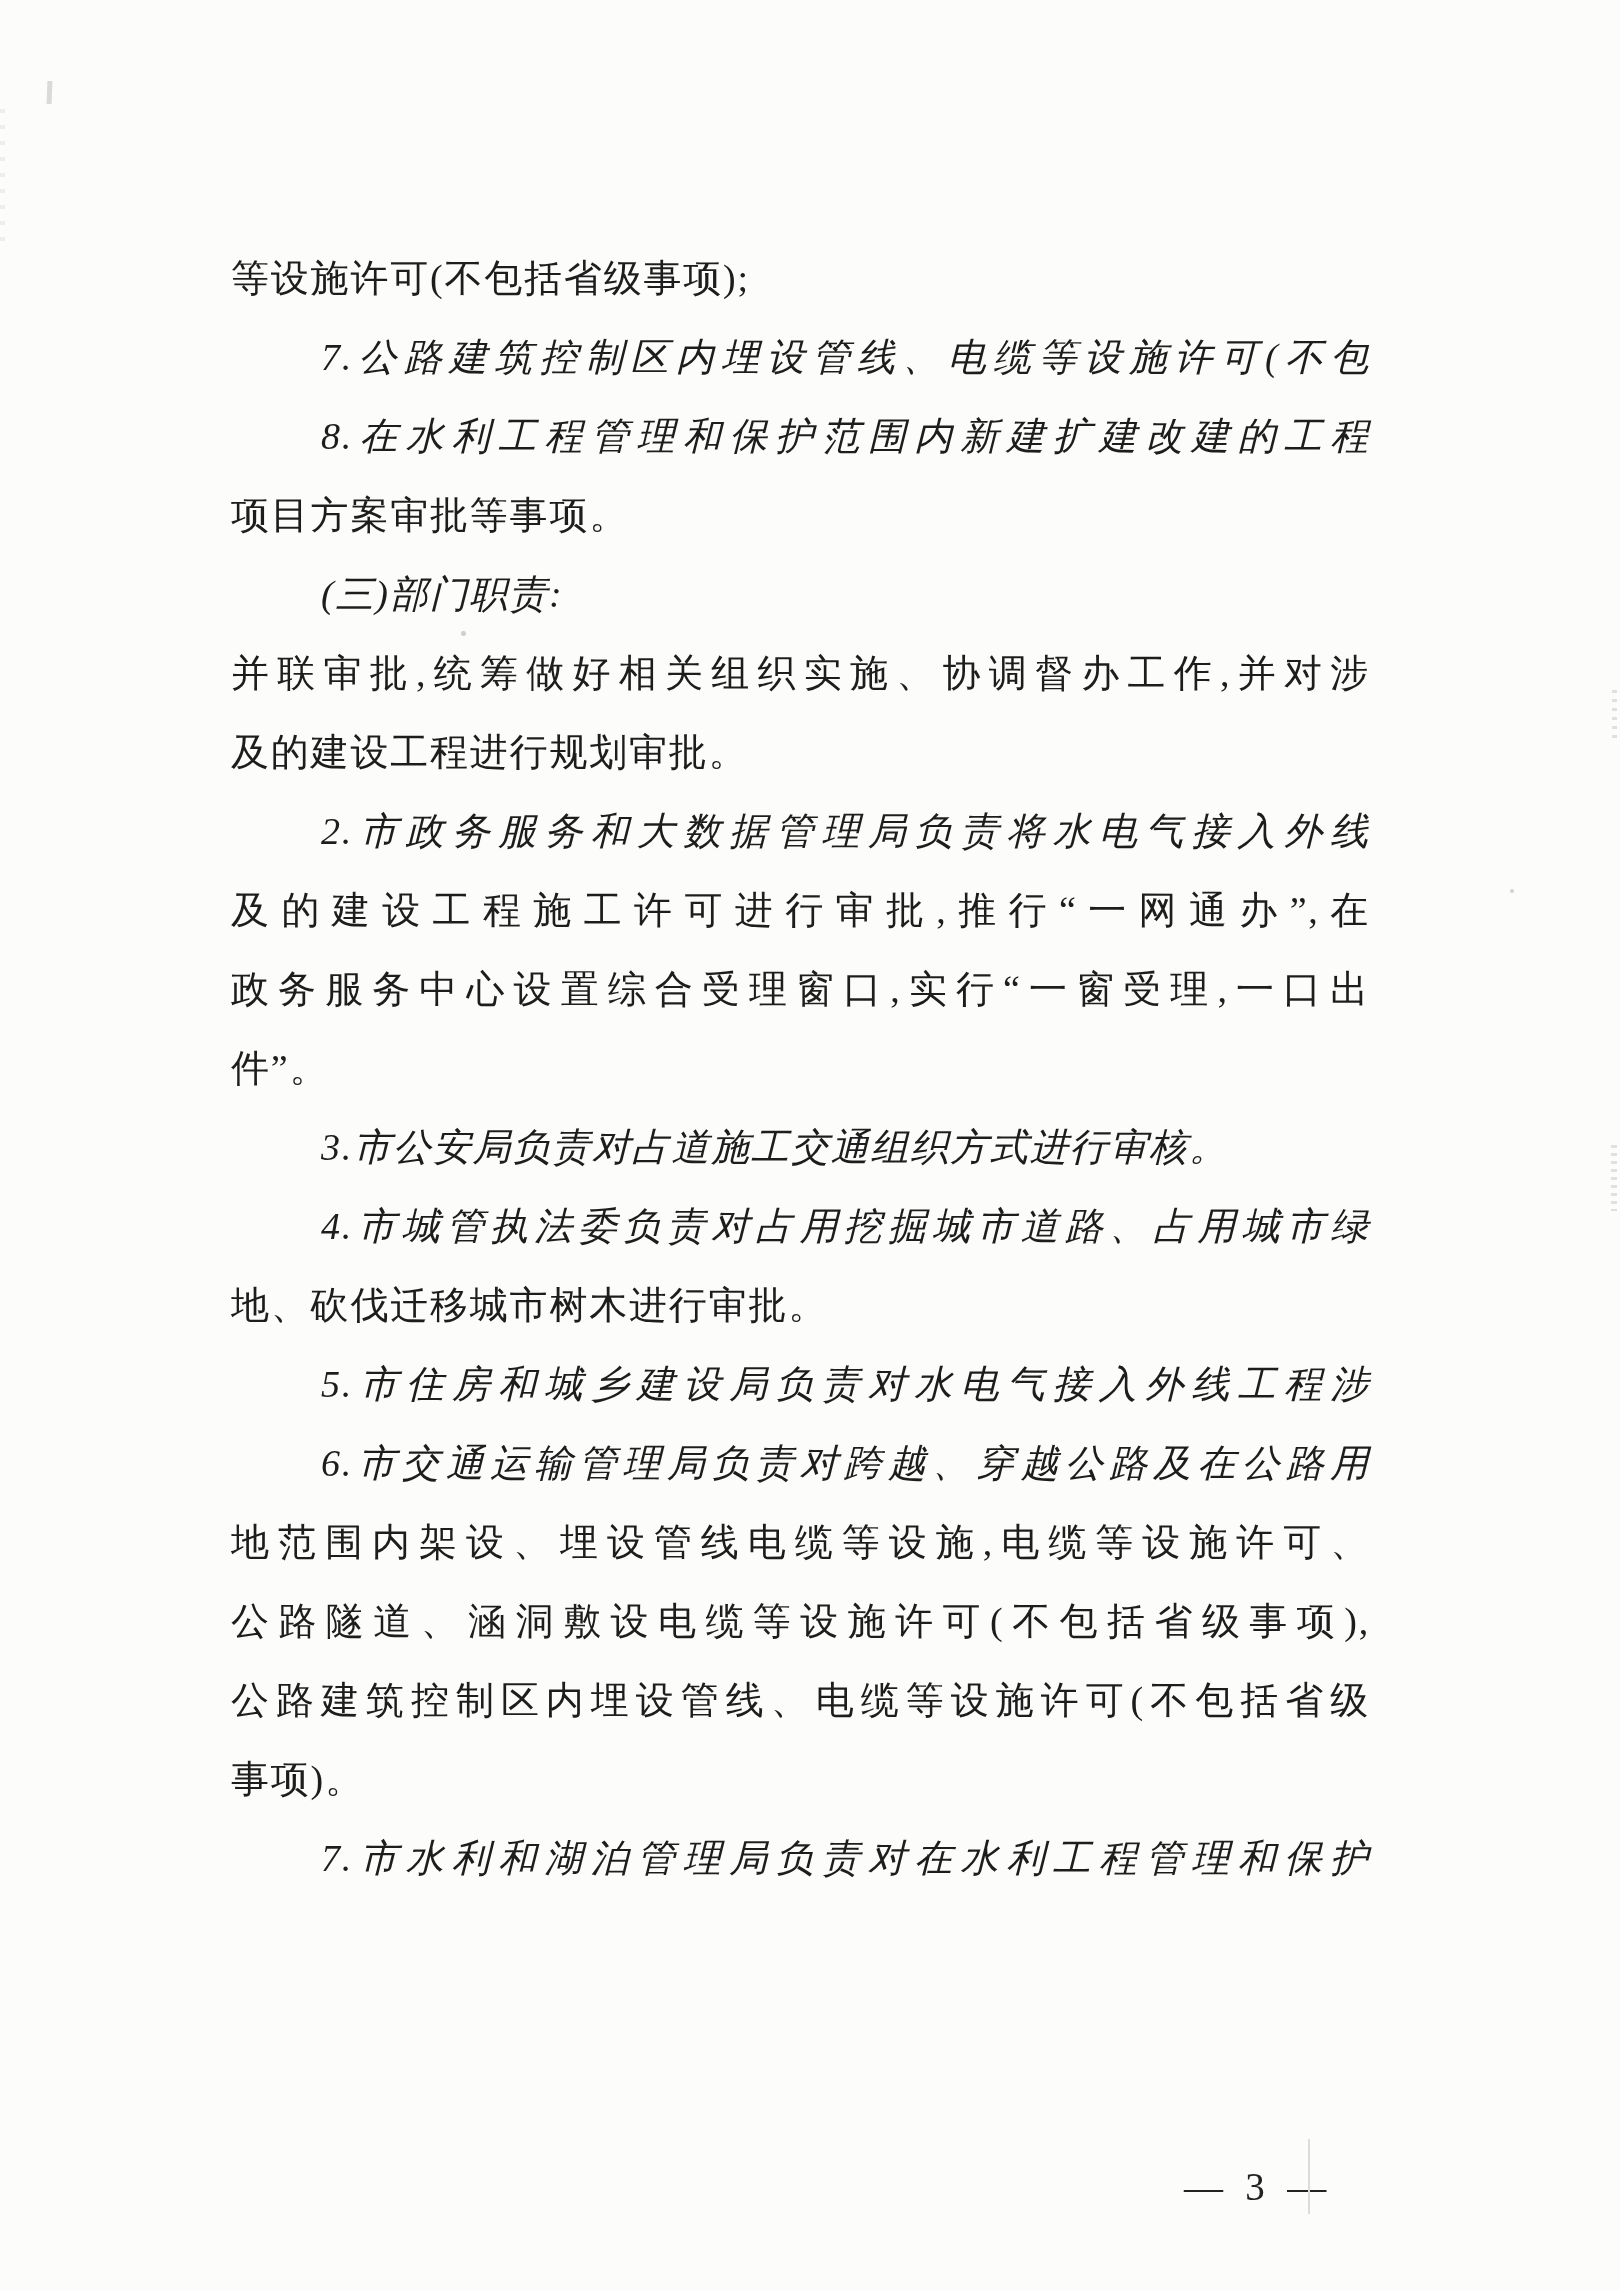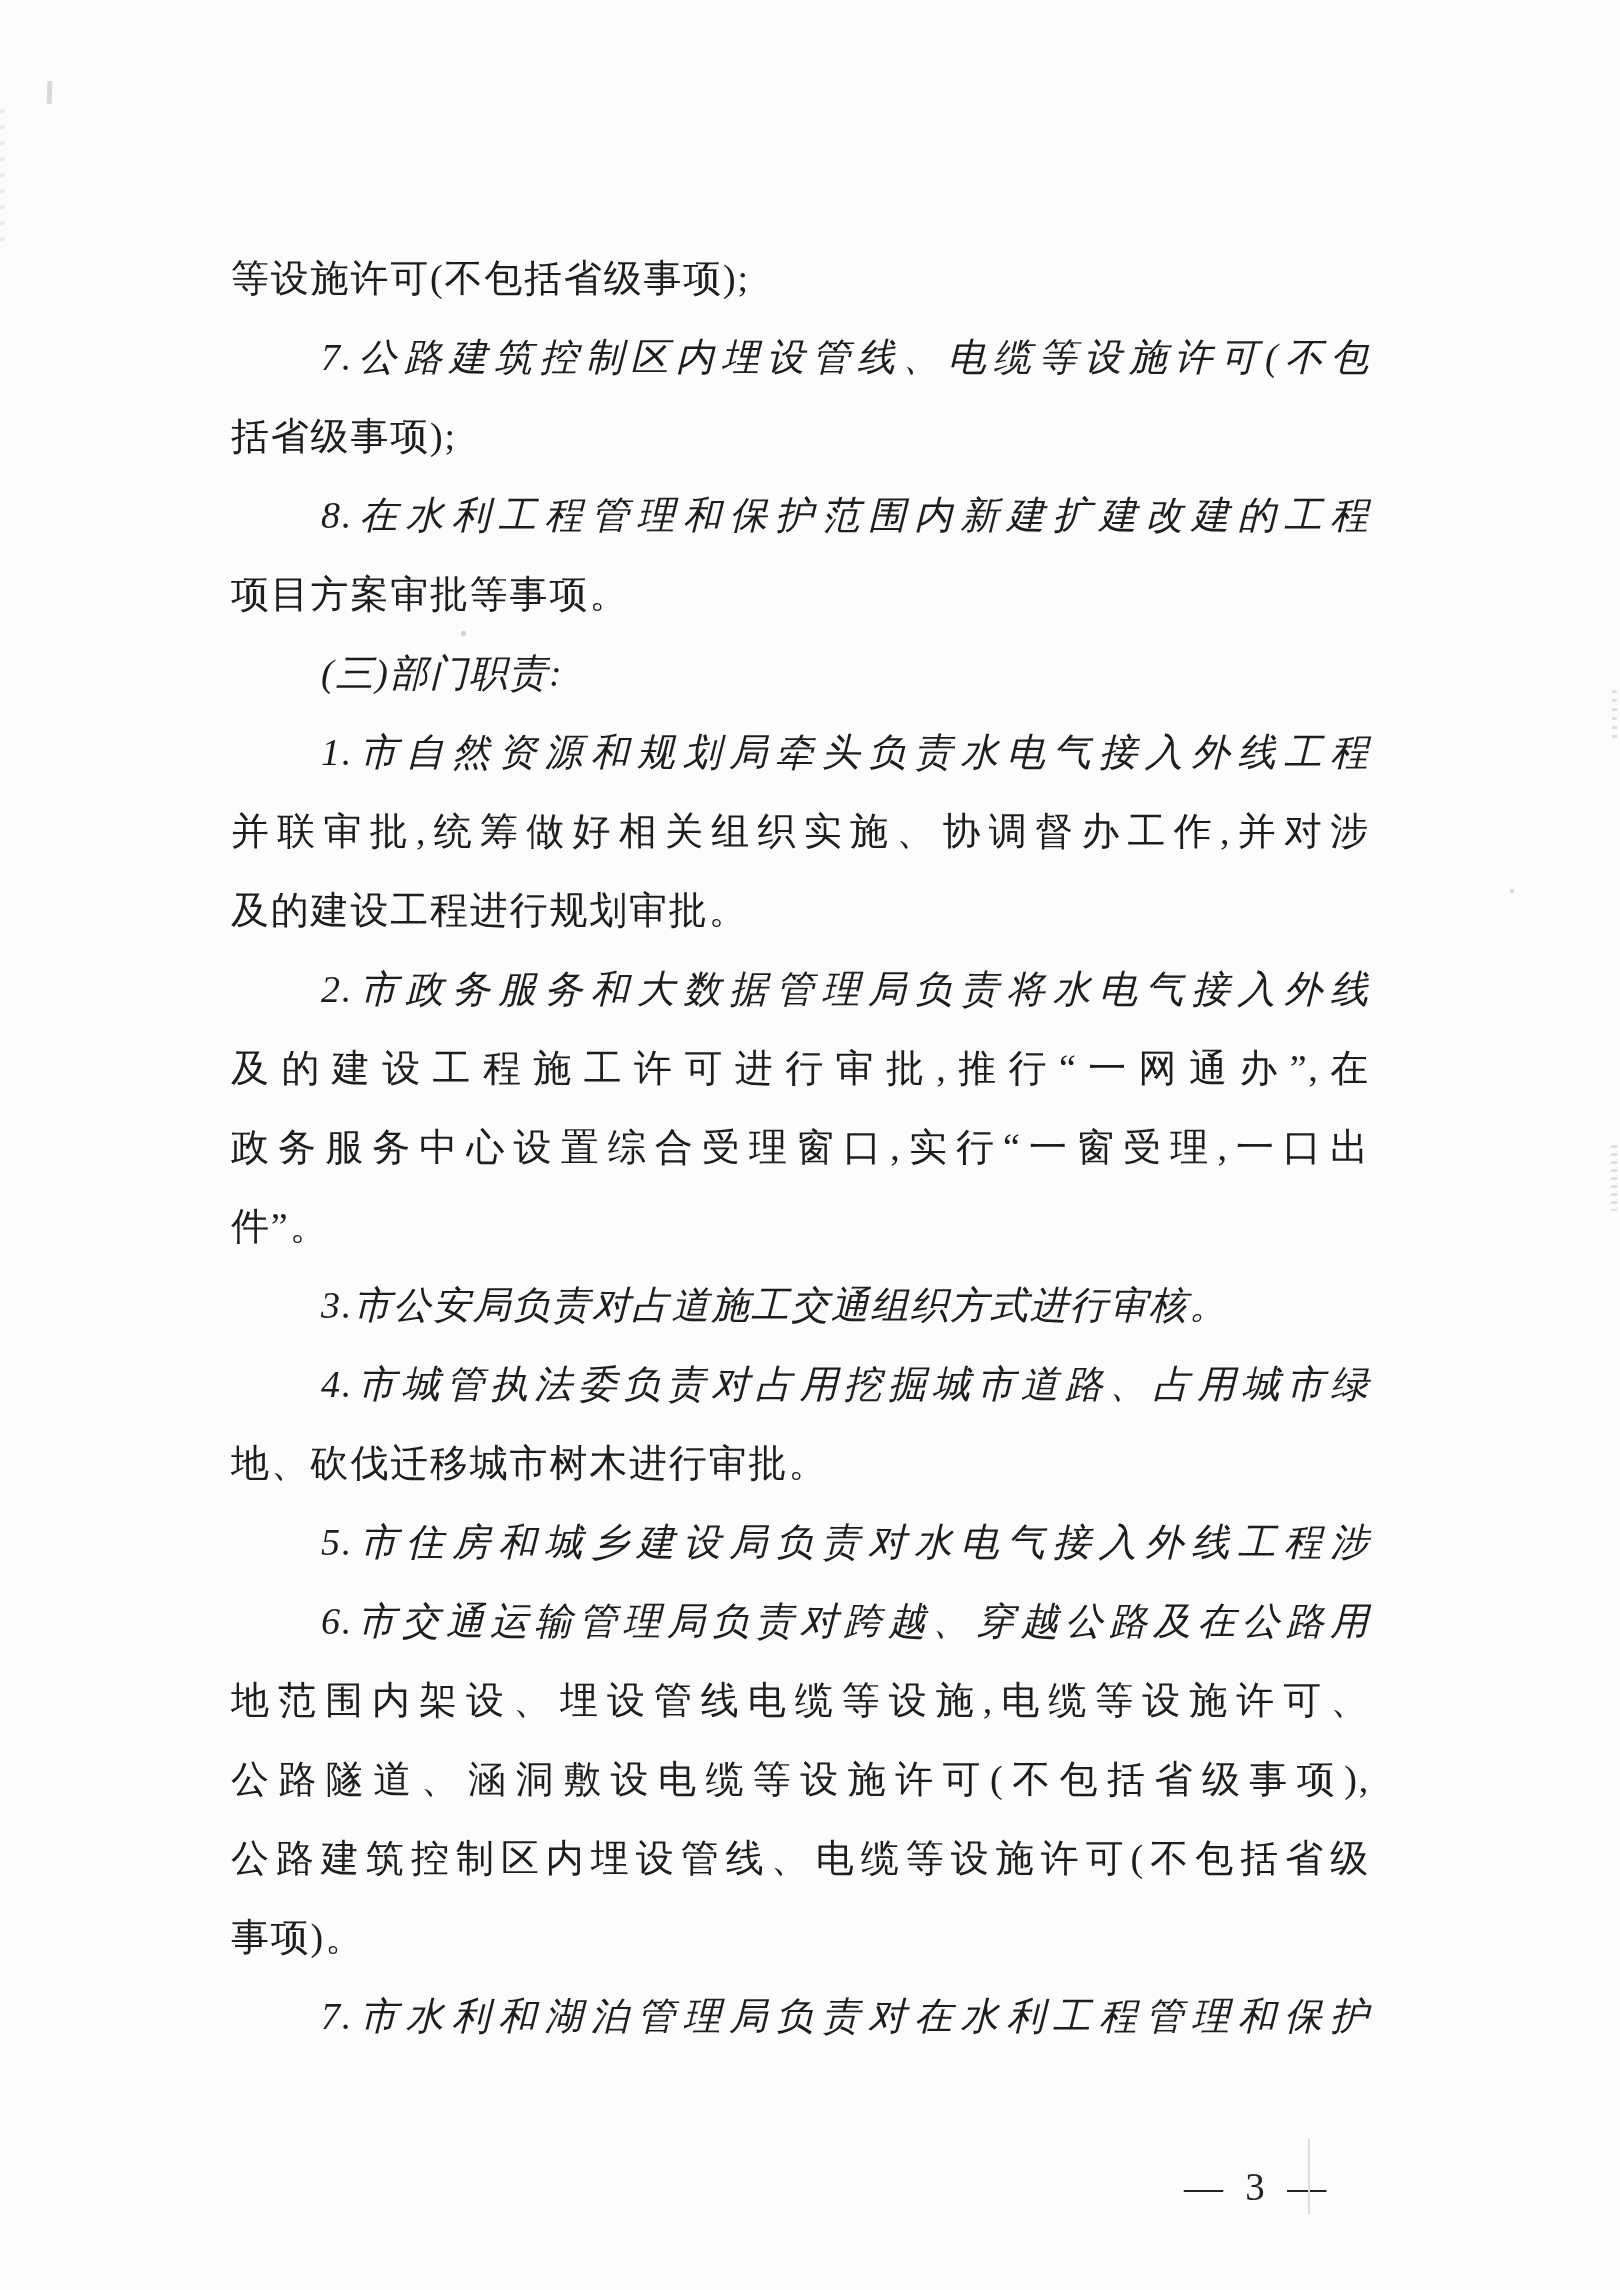--- a/index.html
+++ b/index.html
@@ -93,25 +93,23 @@
   }
 </style>
 </head>
 <body>
 
 <div class="page">
 
   <div class="text-block">
     <p class="line">等设施许可(不包括省级事项);</p>
     <p class="line ind j">7.公路建筑控制区内埋设管线、电缆等设施许可(不包</p>
-    <p class="line">括省级事项);</p>
     <p class="line ind j">8.在水利工程管理和保护范围内新建扩建改建的工程</p>
     <p class="line">项目方案审批等事项。</p>
     <p class="line ind">(三)部门职责:</p>
-    <p class="line ind j">1.市自然资源和规划局牵头负责水电气接入外线工程</p>
     <p class="line j">并联审批,统筹做好相关组织实施、协调督办工作,并对涉</p>
     <p class="line">及的建设工程进行规划审批。</p>
     <p class="line ind j">2.市政务服务和大数据管理局负责将水电气接入外线</p>
     <p class="line j">及的建设工程施工许可进行审批,推行“一网通办”,在</p>
     <p class="line j">政务服务中心设置综合受理窗口,实行“一窗受理,一口出</p>
     <p class="line">件”。</p>
     <p class="line ind">3.市公安局负责对占道施工交通组织方式进行审核。</p>
     <p class="line ind j">4.市城管执法委负责对占用挖掘城市道路、占用城市绿</p>
     <p class="line">地、砍伐迁移城市树木进行审批。</p>
     <p class="line ind j">5.市住房和城乡建设局负责对水电气接入外线工程涉</p>

